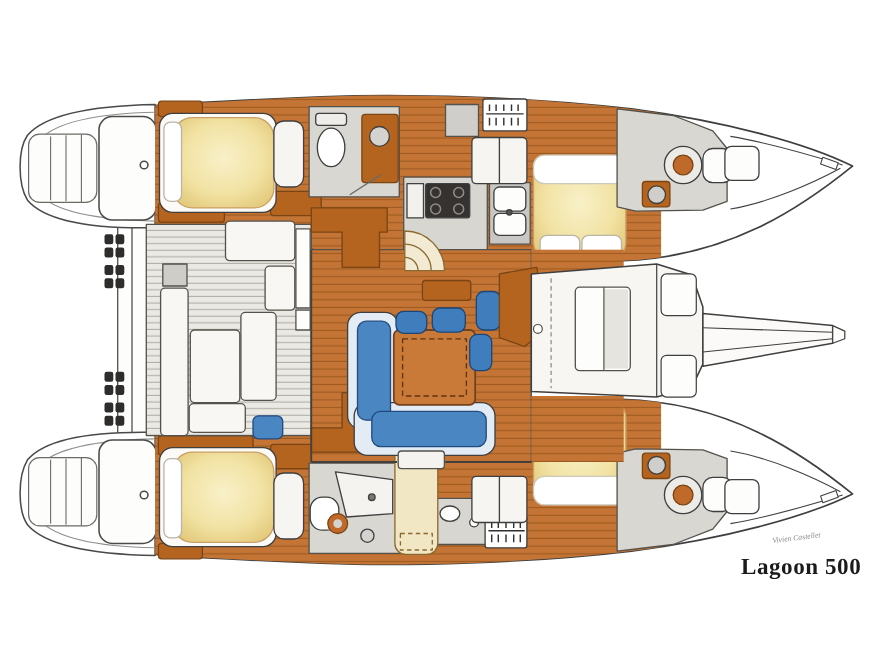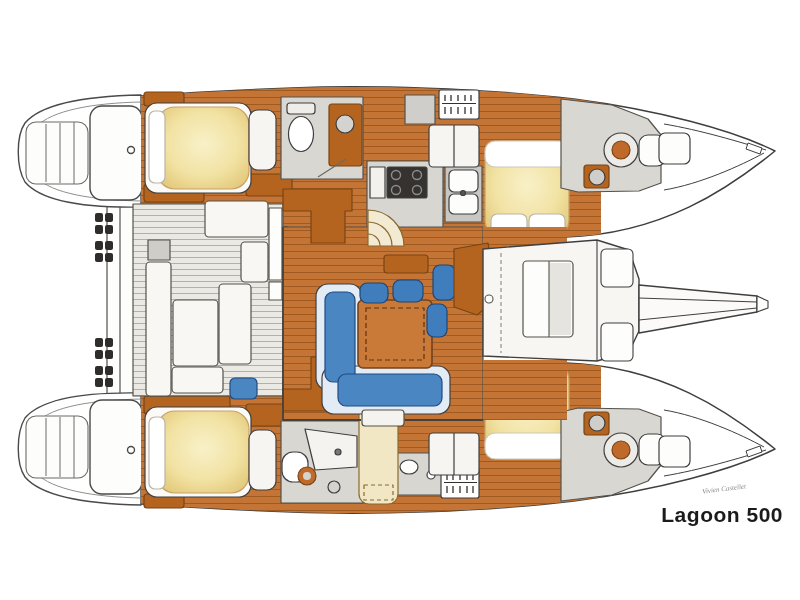--- a/index.html
+++ b/index.html
@@ -4,21 +4,21 @@
 <style>
   html,body{margin:0;padding:0;background:#fff;}
   .stage{
     position:relative;width:800px;height:600px;background:#ffffff;overflow:hidden;
     font-family:"Liberation Sans", sans-serif;
   }
   .stage svg{position:absolute;left:0;top:0;}
   .model-title{
     position:absolute;top:503px;right:17px;width:200px;text-align:right;
     font-size:21px;font-weight:bold;letter-spacing:.5px;color:#1b1b1b;
-    font-family:Liberation Sans, sans-serif;
+    font-family:Liberation Serif, serif;
   }
   .signature{
     position:absolute;left:702px;top:485px;font-size:7px;font-style:italic;color:#8a8a8a;
     transform:rotate(-7deg);font-family:"Liberation Serif", serif;white-space:nowrap;
   }
 </style>
 </head>
 <body>
 
 <div class="stage">

